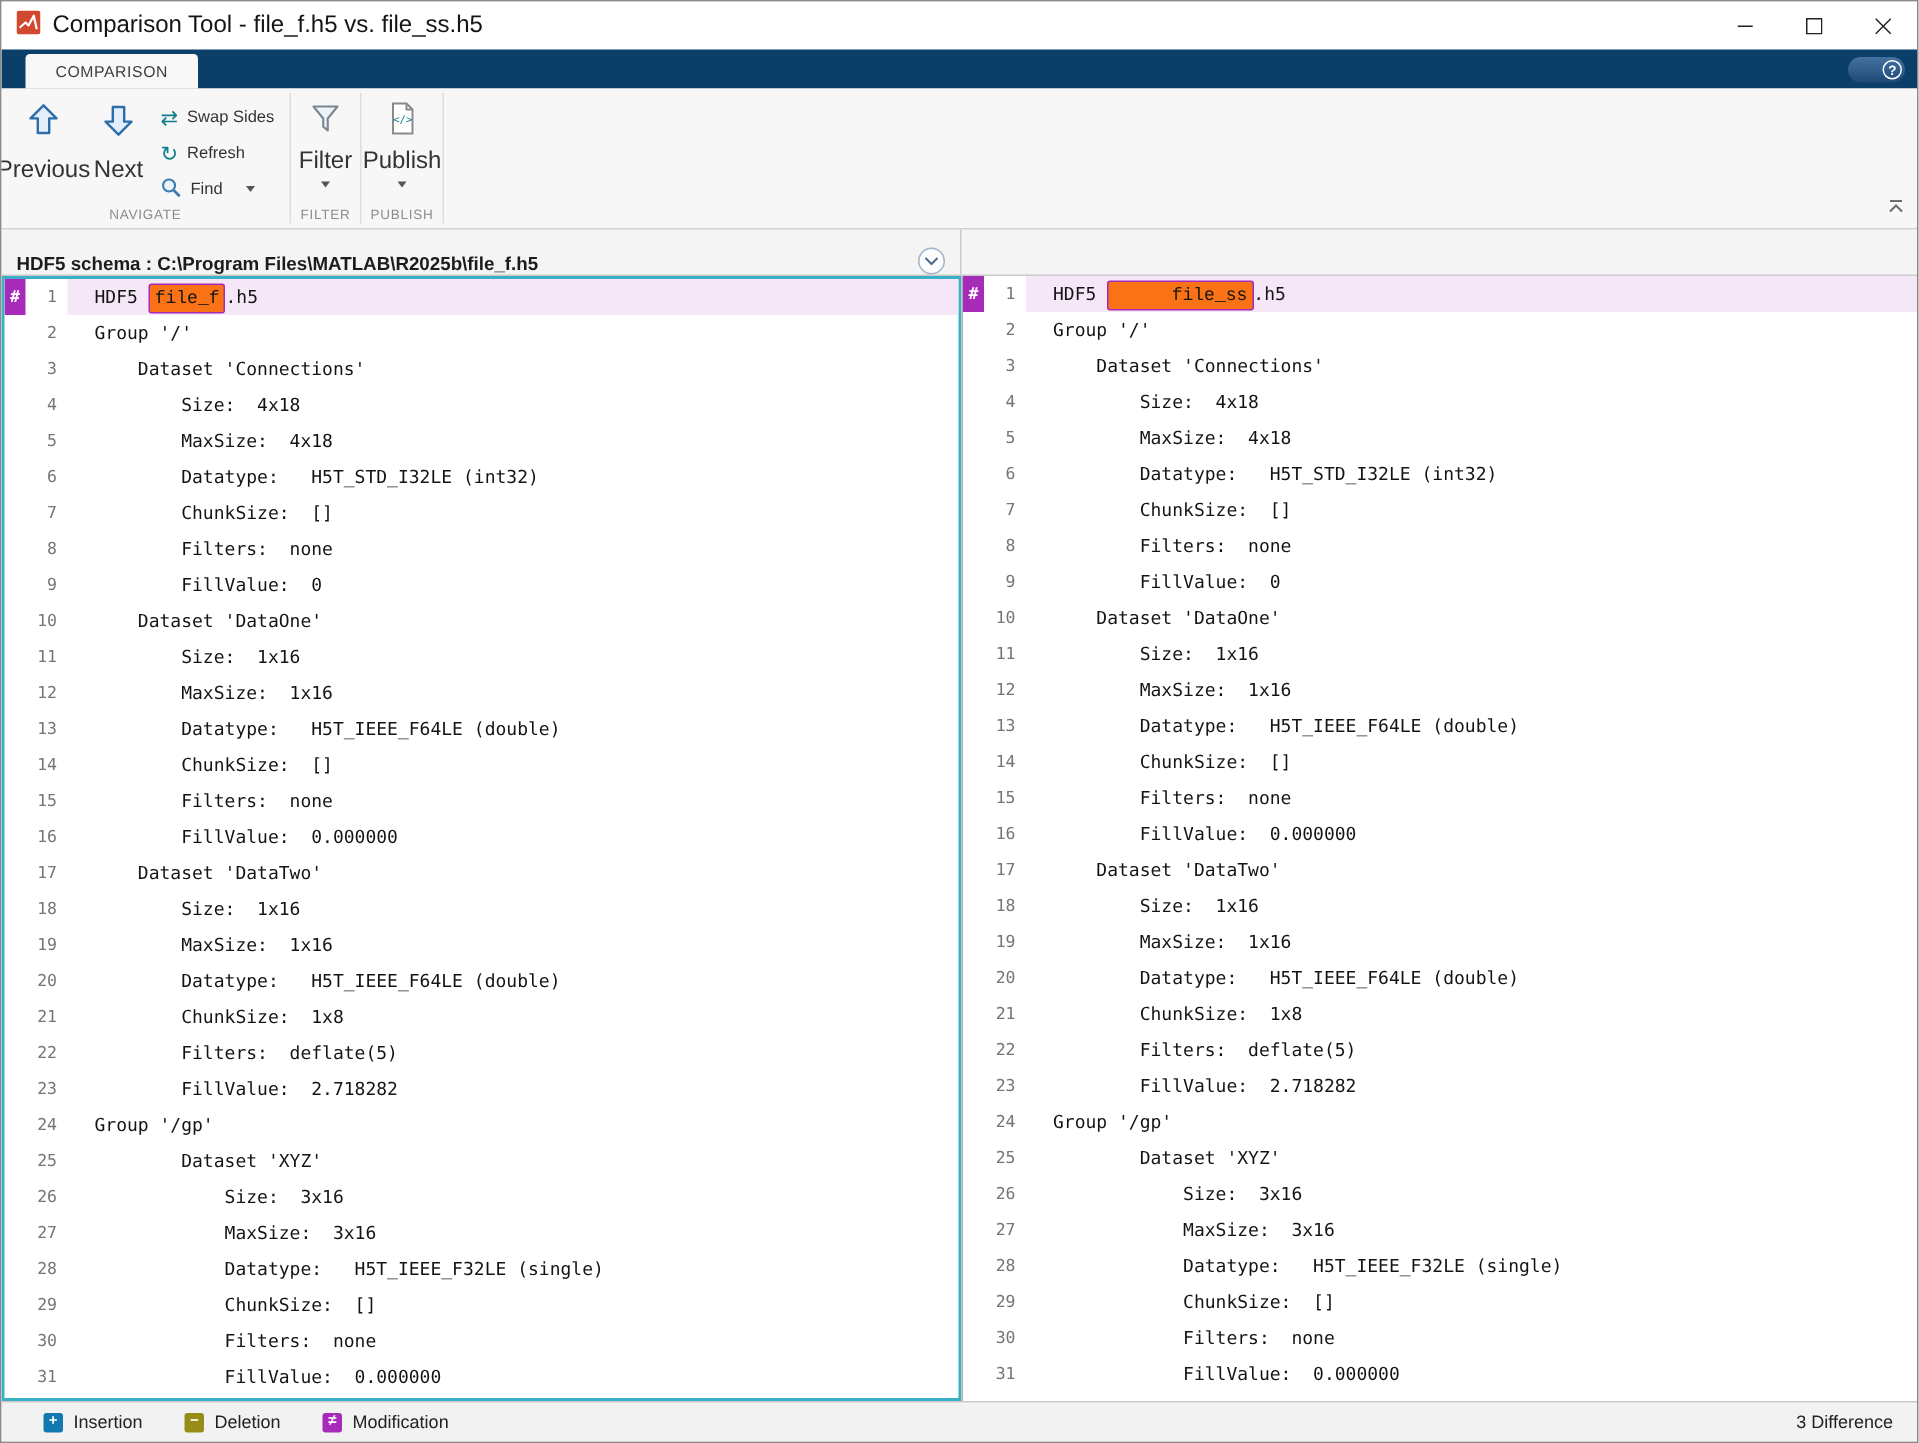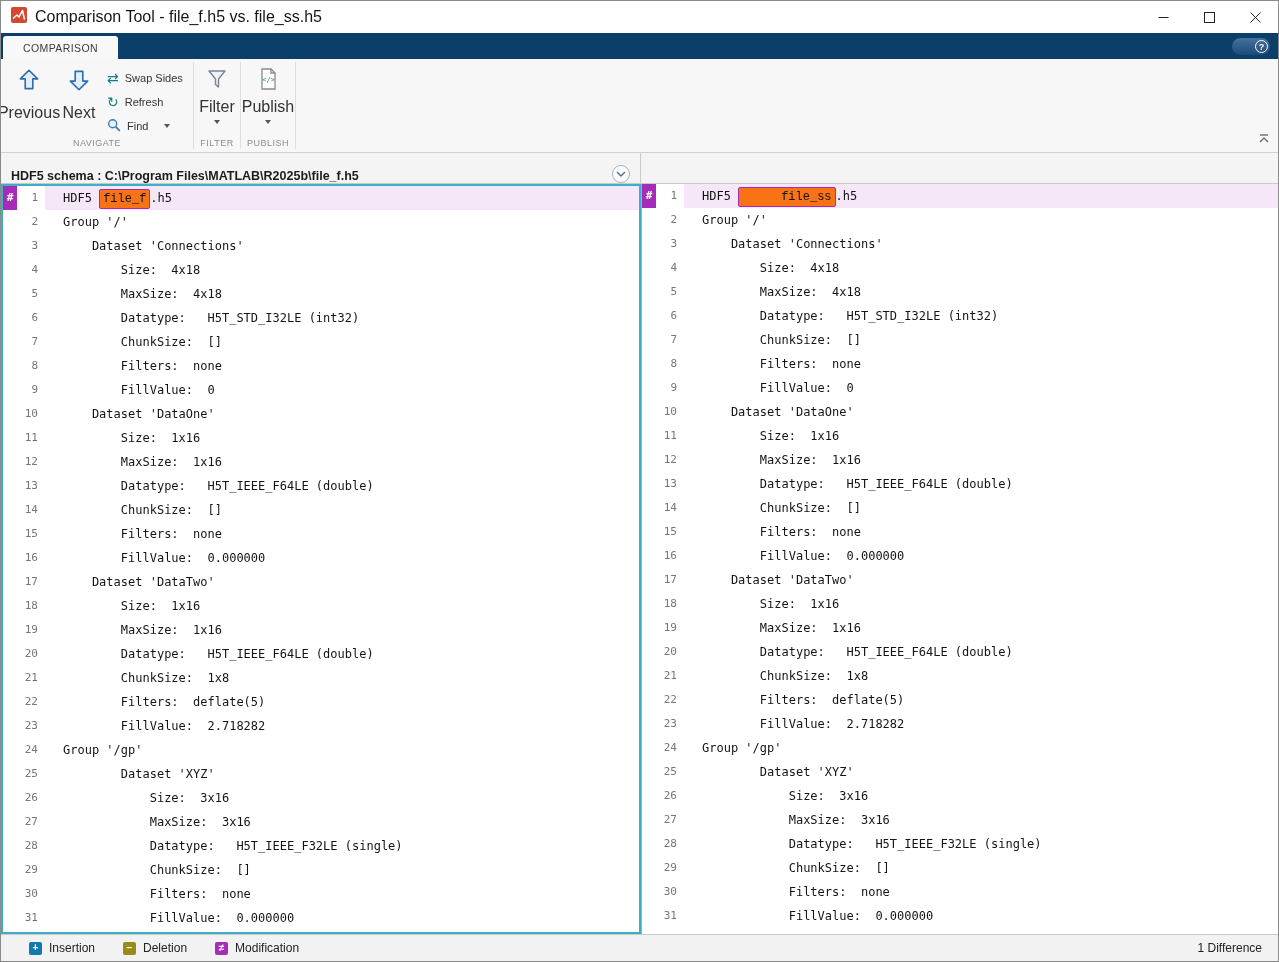--- a/index.html
+++ b/index.html
@@ -13,21 +13,21 @@
   }
 
   
   .titlebar { height: 32px; display: flex; align-items: center; padding-left: 10px; background: #fff; }
   .title { font-size: 16px; color: #141414; margin-left: 8px; flex: 1; }
   .win-controls { display: flex; height: 100%; }
   .win-btn { width: 46px; height: 100%; display: flex; align-items: center; justify-content: center; }
 
   
   .tabstrip { height: 26px; background: #0b3e69; display: flex; align-items: flex-end; position: relative; }
-  .tab { margin-left: 2px; height: 23px; background: #f8f8f8; padding: 0 20px; display: flex; align-items: center;
+  .tab { margin-left: 16px; height: 23px; background: #f8f8f8; padding: 0 20px; display: flex; align-items: center;
          font-size: 10.5px; letter-spacing: .4px; color: #3c3c3c; border-radius: 3px 3px 0 0; }
   .help-pill { position: absolute; right: 8px; top: 5px; width: 38px; height: 17px; border-radius: 9px;
          background: linear-gradient(#44719e, #1e4a79); display: flex; align-items: center; justify-content: flex-end; padding-right: 2px; }
   .help-circle { width: 13px; height: 13px; border-radius: 50%; border: 1.5px solid #fff; color: #fff;
          font-size: 9px; font-weight: bold; display: flex; align-items: center; justify-content: center; }
 
   
   .ribbon { height: 94px; background: #f7f7f7; border-bottom: 1px solid #d2d2d2; display: flex; position: relative; }
   .rgroup { display: flex; flex-direction: column; }
   .rbuttons { height: 80px; display: flex; }
@@ -537,14 +537,14 @@
     <span>Insertion</span>
   </div>
   <div class="legend">
     <span class="lsq" style="background-color: rgb(150, 140, 23);">−</span>
     <span>Deletion</span>
   </div>
   <div class="legend">
     <span class="lsq" style="background-color: rgb(166, 43, 184);">≠</span>
     <span>Modification</span>
   </div>
-  <span class="diff-count">1 Difference</span>
+  <span class="diff-count">3 Difference</span>
 </div>
 
 </body></html>

